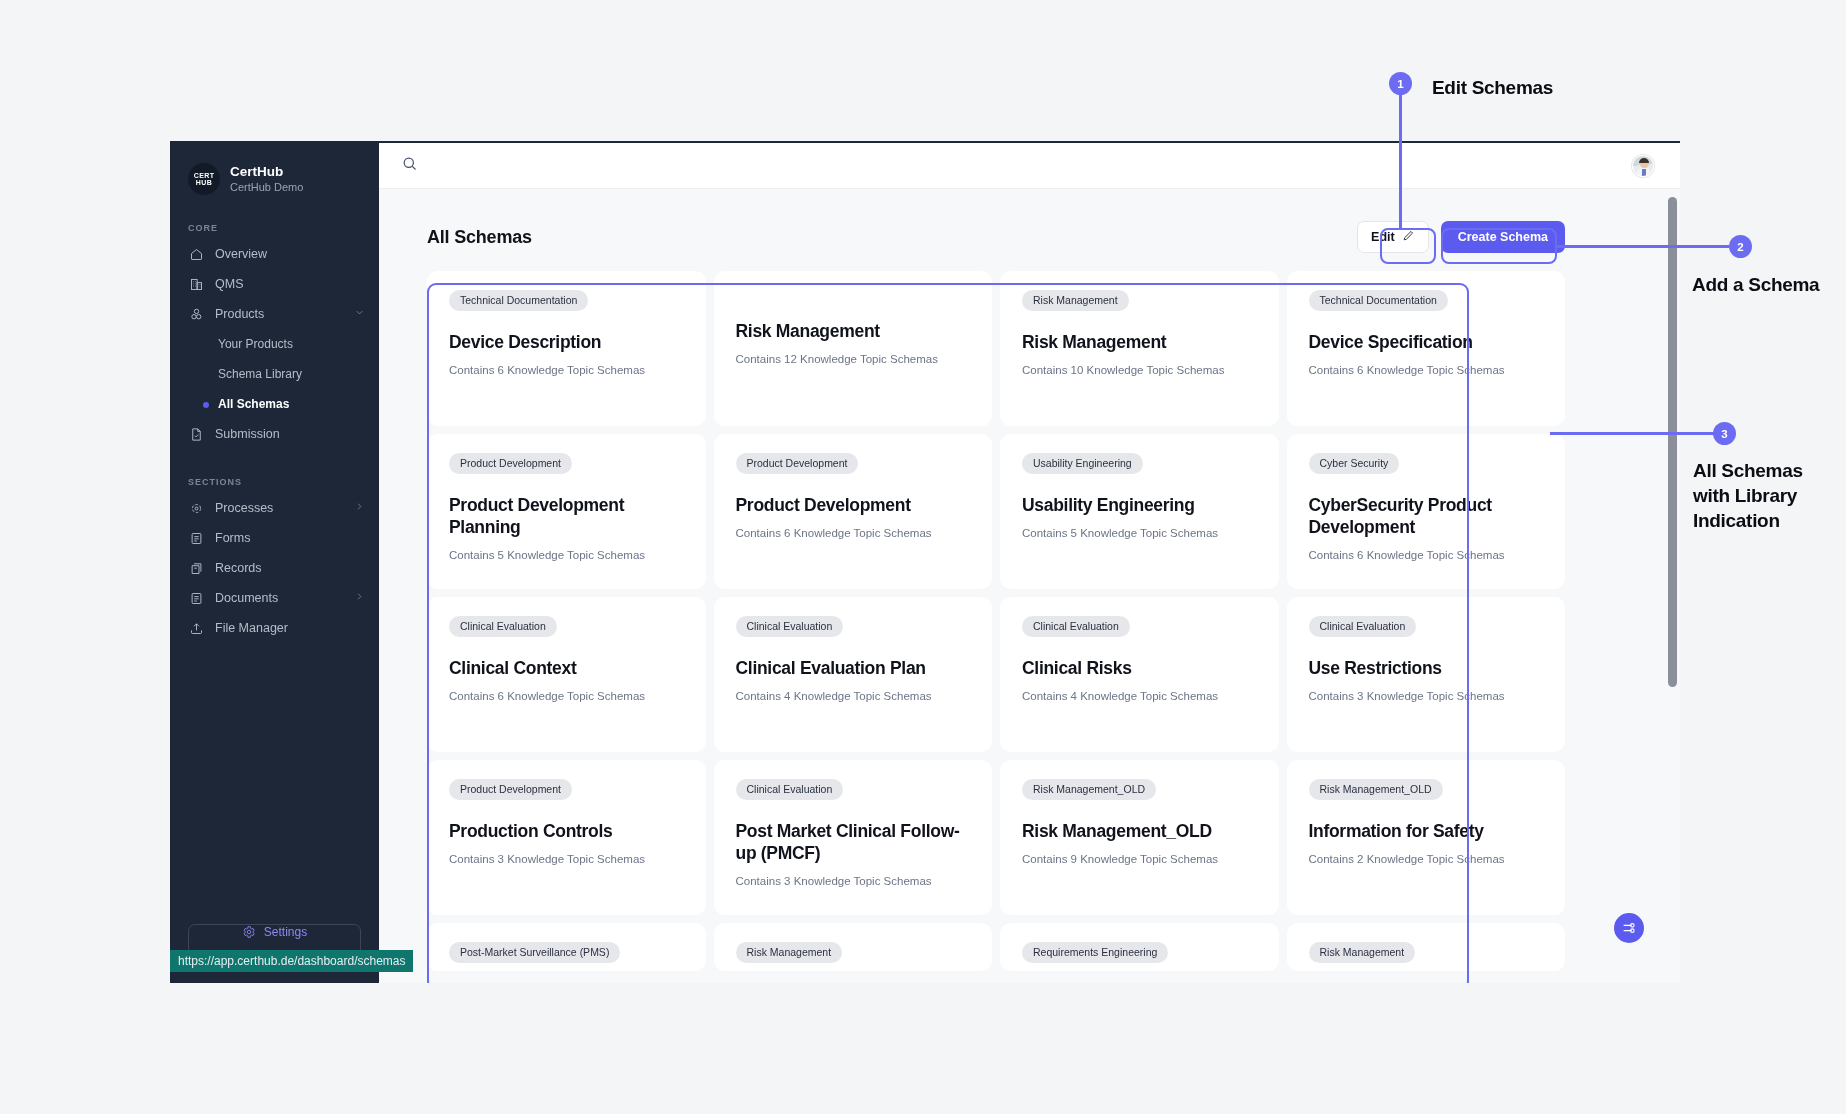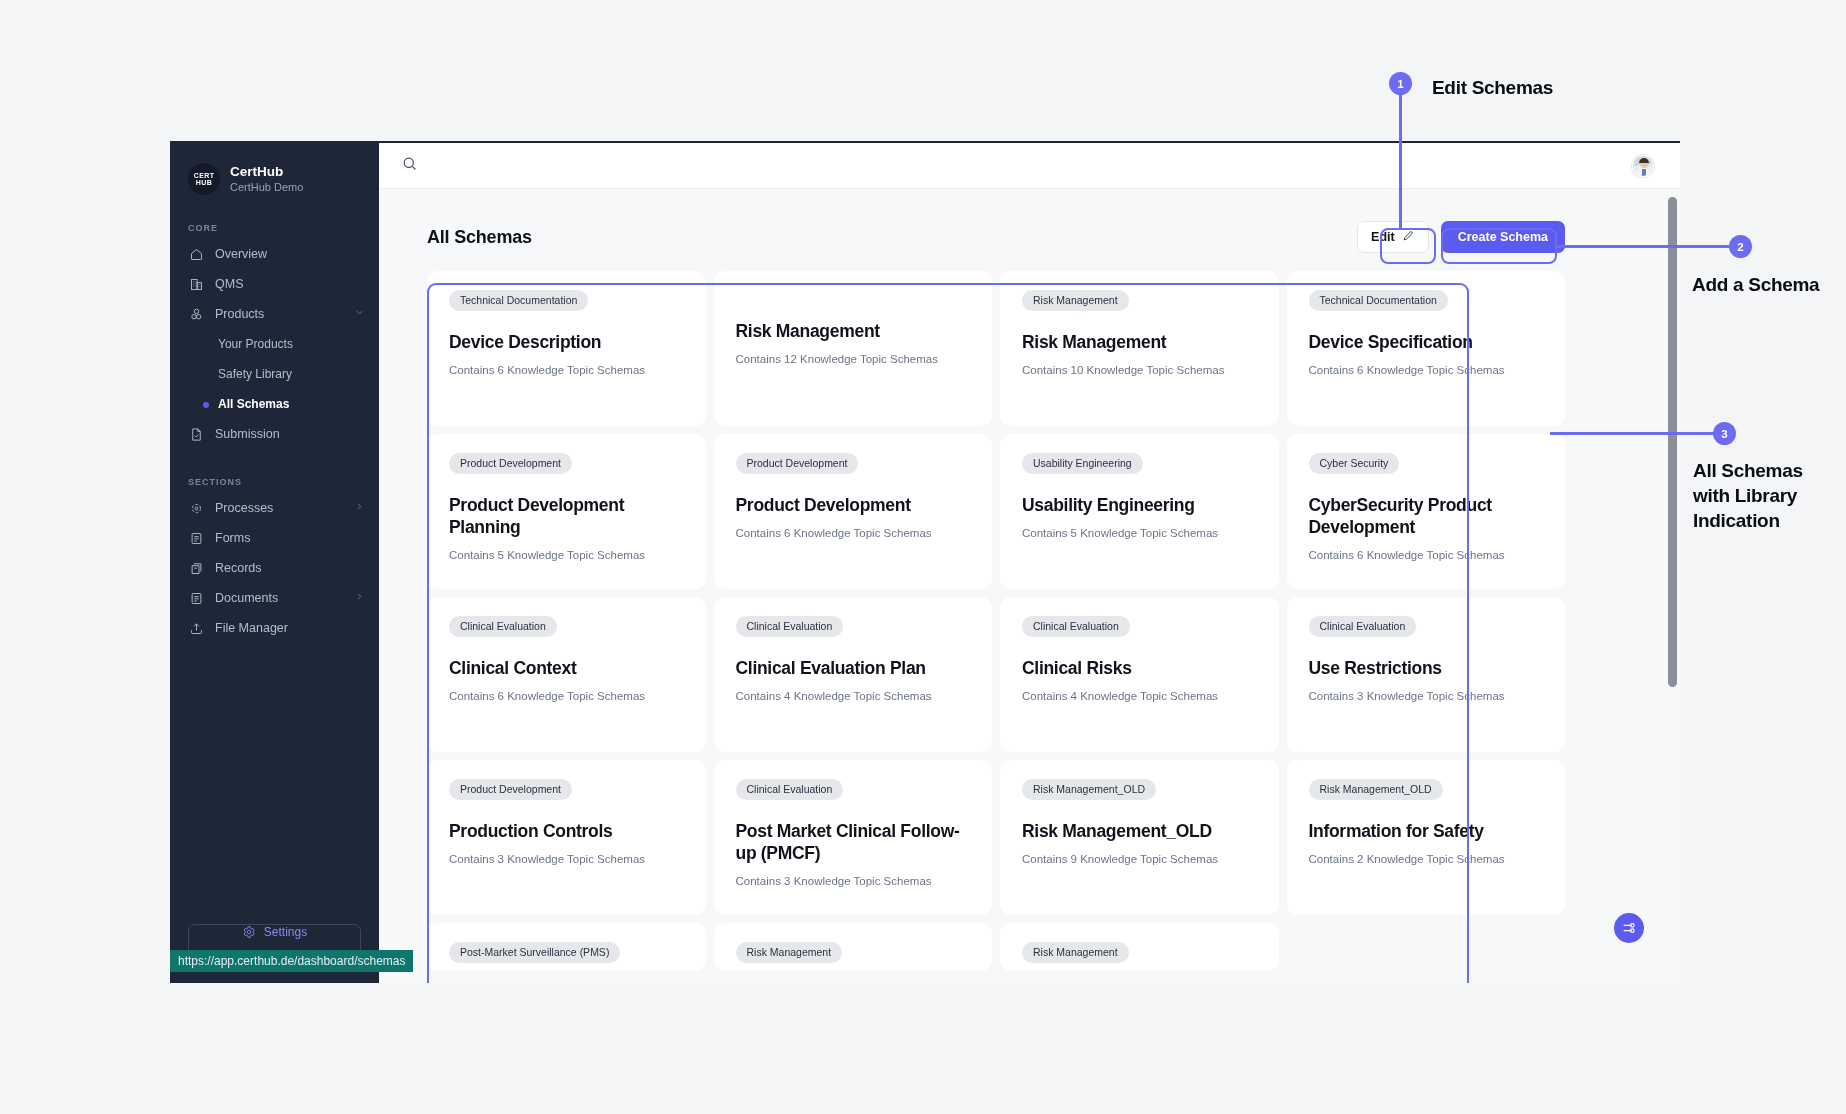--- a/index.html
+++ b/index.html
@@ -259,21 +259,21 @@
               <path d="M6 9l6 6 6-6"></path>
             </svg>
         </span>
       </div>
 
       <div class="nav-item sub">
         <span>Your Products</span>
       </div>
 
       <div class="nav-item sub">
-        <span>Safety Library</span>
+        <span>Schema Library</span>
       </div>
 
       <div class="nav-item sub active">
         <span class="dot"></span>
         <span>All Schemas</span>
       </div>
 
       <div class="nav-item">
         <span class="ico">
           <svg viewBox="0 0 24 24">
@@ -482,20 +482,23 @@
               </div>
             </div>
           <div class="grid" id="card-grid-partial" style="margin-top:8px">
               <div class="card short">
                 <div class="badge">Post-Market Surveillance (PMS)</div>
               </div>
               <div class="card short">
                 <div class="badge">Risk Management</div>
               </div>
               <div class="card short">
+                <div class="badge">Requirements Engineering</div>
+              </div>
+              <div class="card short">
                 <div class="badge">Risk Management</div>
               </div>
             </div>
         </div>
 
         <div class="grid-outline"></div>
       </div>
 
       <div class="vscroll">
         <div class="thumb"></div>

